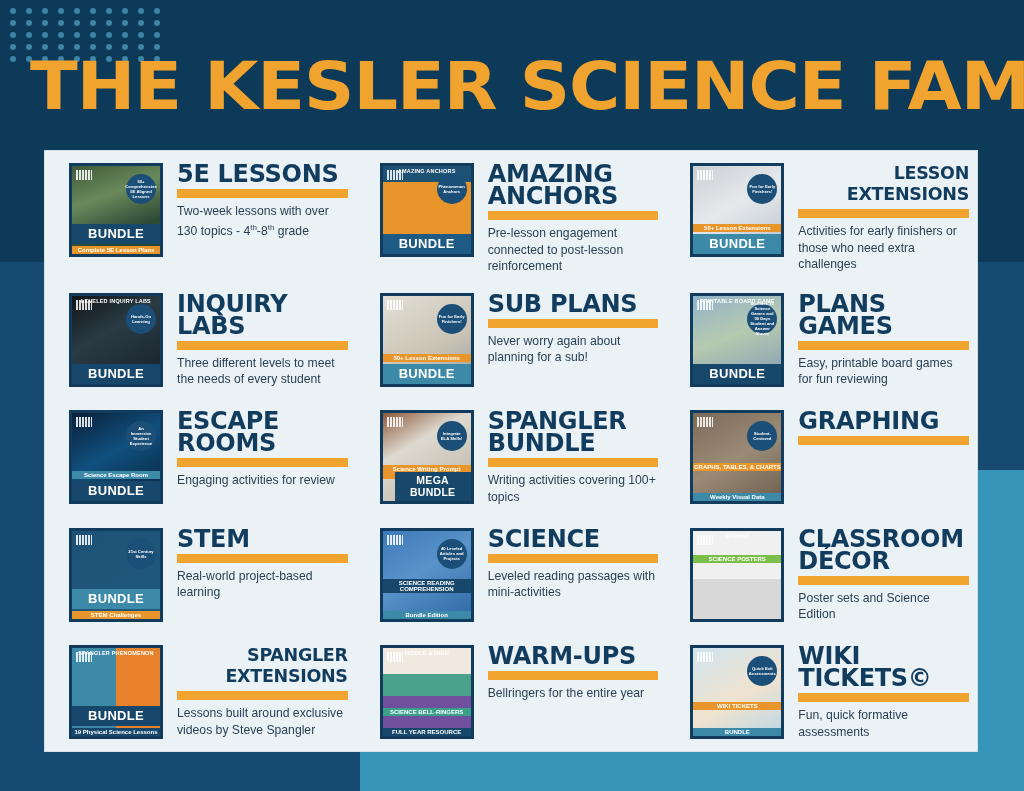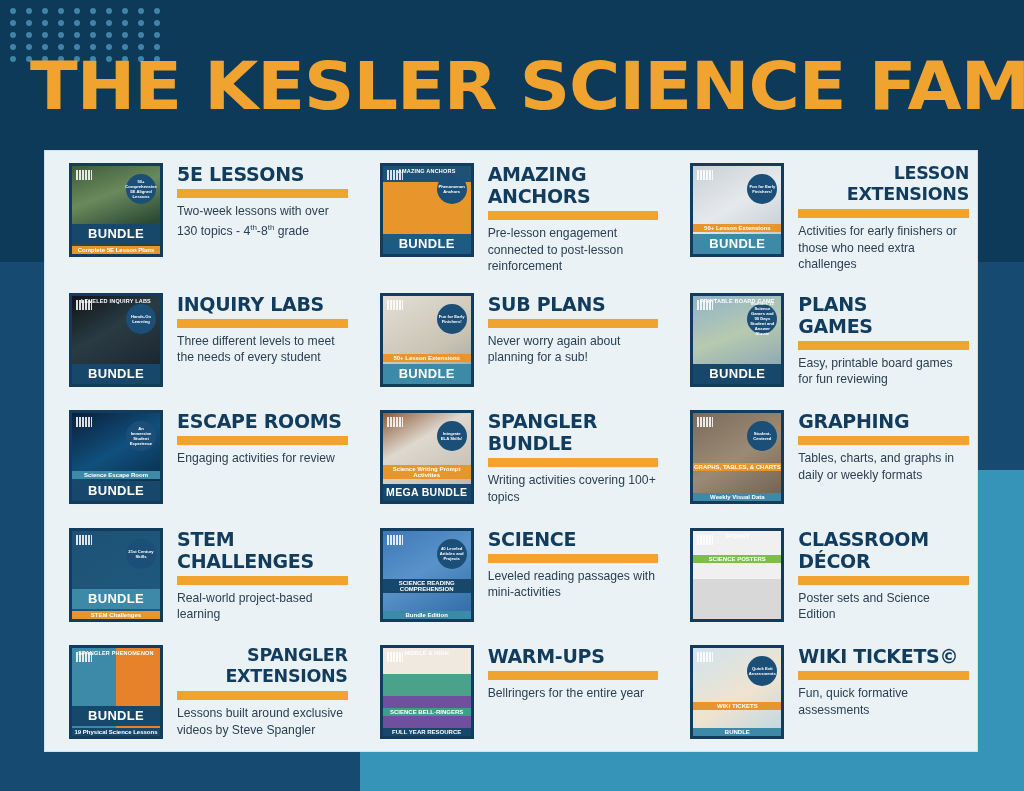--- a/index.html
+++ b/index.html
@@ -81,21 +81,21 @@
   .thumb .kslogo{
     position:absolute;left:4px;top:4px;width:16px;height:10px;z-index:5;
     background:repeating-linear-gradient(90deg,#ffffff 0 2px,transparent 2px 3px);
     opacity:.85;
   }
 
   
   .txt{flex:1 1 auto;padding-left:14px;padding-top:6px;min-width:0;}
   .ttl{
     font-family:"DejaVu Sans",sans-serif;
-    font-weight:bold;color:#123c5e;font-size:19px;line-height:22px;
+    font-weight:bold;color:#123c5e;font-size:24px;line-height:22px;
     letter-spacing:-.3px;
   }
   .ttl.small{font-size:17.5px;line-height:21px;text-align:right;}
   .rule{height:9px;background:#f0a32e;margin-top:4px;margin-bottom:5px;width:100%;max-width:218px;}
   .desc{
     font-size:12.2px;line-height:16.5px;color:#2a3f52;
     font-family:"Liberation Sans",sans-serif;
   }
   .desc sup{font-size:8px;vertical-align:super;}
 </style>
@@ -280,21 +280,21 @@
             <div class="rule"></div>
             <div class="desc">Engaging activities for review</div>
           </div>
         </div>
         <div class="card">
           <div class="thumb">
             <div class="art" style="background: linear-gradient(150deg, rgb(141, 90, 58) 0%, rgb(222, 217, 207) 35%, rgb(185, 178, 166) 100%);"></div>
             <div class="kslogo"></div>
             <div class="badge">Integrate ELA Skills!</div>
             <div class="strip" style="bottom: 22px; background: rgb(232, 150, 44);">Science Writing Prompt Activities</div>
-            <div class="bundlebar small" style="background: rgb(23, 72, 107);">MEGA BUNDLE</div>
+            <div class="bundlebar small" style="background: rgb(23, 72, 107); margin-left: 12px;">MEGA BUNDLE</div>
           </div>
           <div class="txt">
             <div class="ttl">
               <div>SPANGLER</div>
               <div>BUNDLE</div>
             </div>
             <div class="rule"></div>
             <div class="desc">Writing activities covering 100+ topics</div>
           </div>
         </div>
@@ -304,35 +304,33 @@
             <div class="kslogo"></div>
             <div class="badge">Student-Centered</div>
             <div class="strip" style="bottom: 30px; background: rgb(232, 150, 44);">GRAPHS, TABLES, &amp; CHARTS</div>
             <div class="subbar" style="background: rgb(61, 138, 168);">Weekly Visual Data</div>
           </div>
           <div class="txt">
             <div class="ttl">
               <div>GRAPHING</div>
             </div>
             <div class="rule"></div>
-            <div class="desc">Tables, charts, and graphs in daily or weekly formats</div>
           </div>
         </div>
         <div class="card">
           <div class="thumb">
             <div class="art" style="background: linear-gradient(150deg, rgb(29, 82, 117) 0%, rgb(32, 89, 127) 100%);"></div>
             <div class="kslogo"></div>
             <div class="badge">21st Century Skills</div>
             <div class="subbar" style="background: rgb(232, 150, 44);">STEM Challenges</div>
             <div class="bundlebar" style="background: rgb(61, 138, 168); bottom: 10px;">BUNDLE</div>
           </div>
           <div class="txt">
             <div class="ttl">
               <div>STEM</div>
-              <div>CHALLENGES</div>
             </div>
             <div class="rule"></div>
             <div class="desc">Real-world project-based learning</div>
           </div>
         </div>
         <div class="card">
           <div class="thumb">
             <div class="art" style="background: linear-gradient(150deg, rgb(60, 121, 184) 0%, rgb(90, 147, 201) 45%, rgb(47, 106, 166) 100%);"></div>
             <div class="kslogo"></div>
             <div class="badge">40 Leveled Articles and Projects</div>

